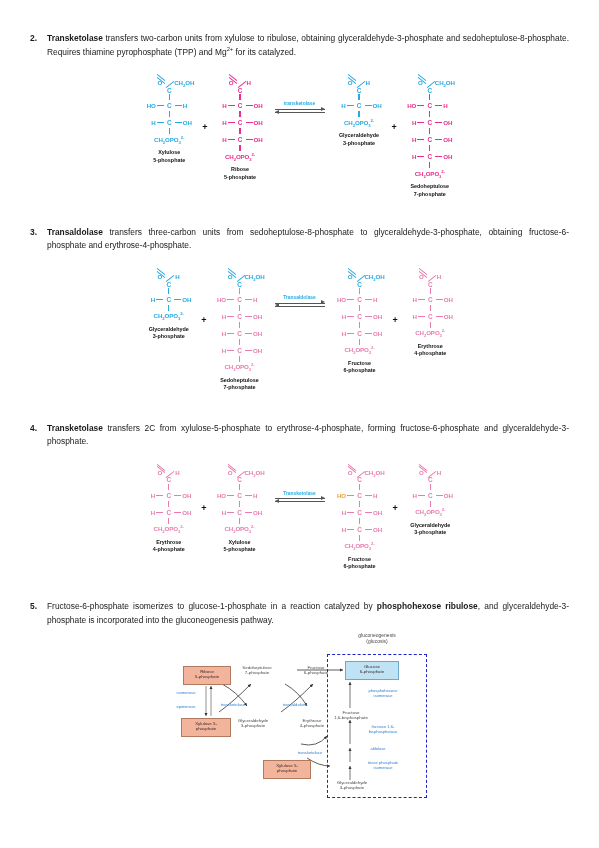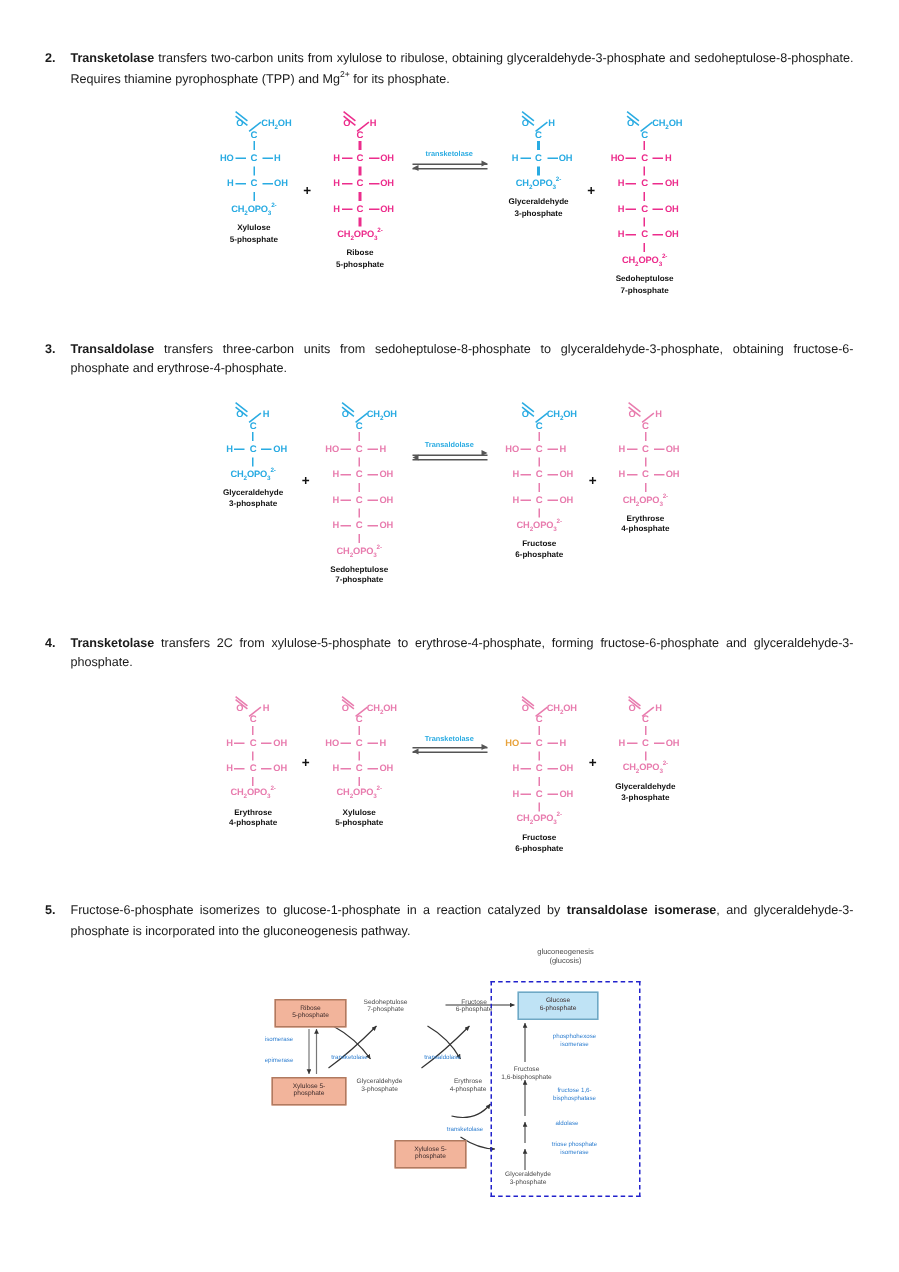--- a/index.html
+++ b/index.html
@@ -214,21 +214,21 @@
   }
   .fig svg { position: absolute; left: 0; top: 0; }
 </style>
 </head>
 <body>
 
 <div class="page">
 
   <div class="item" style="margin-bottom:14px;">
     <div class="item-num">2.</div>
-    <div class="item-body"><b>Transketolase</b><span> transfers two-carbon units from xylulose to ribulose, obtaining glyceraldehyde-3-phosphate and sedoheptulose-8-phosphate. Requires thiamine pyrophosphate (TPP) and Mg</span><sup>2+</sup><span> for its phosphate.</span></div>
+    <div class="item-body"><b>Transketolase</b><span> transfers two-carbon units from xylulose to ribulose, obtaining glyceraldehyde-3-phosphate and sedoheptulose-8-phosphate. Requires thiamine pyrophosphate (TPP) and Mg</span><sup>2+</sup><span> for its catalyzed.</span></div>
   </div>
 
   <div class="scheme" style="margin-bottom:16px;">
     <div class="scheme-inner" id="scheme-2-host">
         <div class="molecule">
           <div class="struct" style="color: rgb(41, 171, 226);">
             <div class="head" style="color: rgb(41, 171, 226);">
               <span style="width:22px;text-align:right;display:inline-block">O</span>
               <span style="position:relative;display:inline-block;width:9px;height:12px">
                 <span style="position:absolute;left:-6px;top:3px;width:10px;height:1px;background:#29ABE2;transform:rotate(38deg)"></span>
@@ -837,21 +837,21 @@
           <div class="mol-name">
             <div>Glyceraldehyde</div>
             <div>3-phosphate</div>
           </div>
         </div>
       </div>
   </div>
 
   <div class="item" style="margin-top:30px;margin-bottom:12px;">
     <div class="item-num">5.</div>
-    <div class="item-body"><span>Fructose-6-phosphate isomerizes to glucose-1-phosphate in a reaction catalyzed by </span><b>transaldolase isomerase</b><span>, and glyceraldehyde-3-phosphate is incorporated into the gluconeogenesis pathway.</span></div>
+    <div class="item-body"><span>Fructose-6-phosphate isomerizes to glucose-1-phosphate in a reaction catalyzed by </span><b>phosphohexose ribulose</b><span>, and glyceraldehyde-3-phosphate is incorporated into the gluconeogenesis pathway.</span></div>
   </div>
 
   <div class="figwrap">
     <div class="fig">
 
       <svg width="265" height="160" viewBox="0 0 265 160">
         <defs>
           <marker id="ah" markerWidth="5" markerHeight="5" refX="4" refY="2" orient="auto">
             <path d="M0,0 L4,2 L0,4 z" fill="#333"></path>
           </marker>

